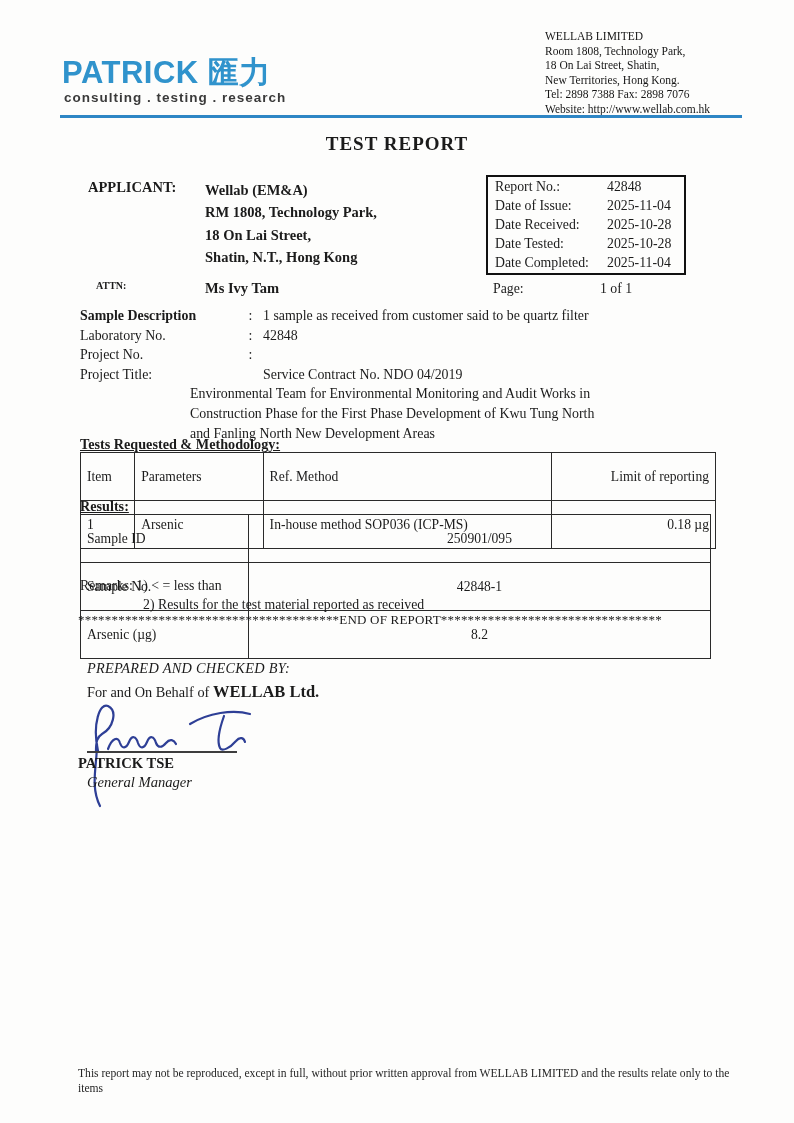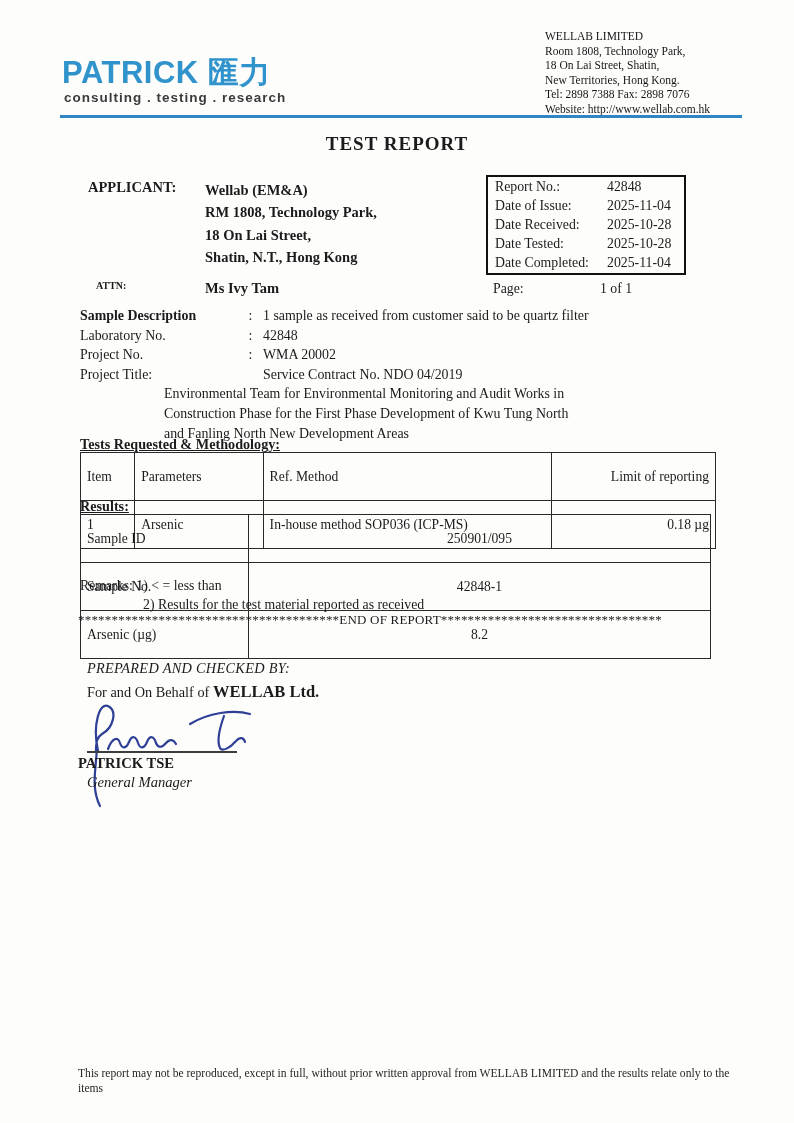--- a/index.html
+++ b/index.html
@@ -37,21 +37,21 @@
   .page-row { position:absolute; left:493px; top:281px; width:225px; display:flex;
     font-size:13.8px; }
   .page-row .rb-label { width:107px; }
   
   .sample-info { position:absolute; left:80px; top:306px; font-size:13.9px; line-height:19.6px; }
   .si-row { display:flex; }
   .si-label { width:158px; text-align:left;font-family:Liberation Serif, serif; }
   .si-label.bold { font-weight:bold; }
   .si-sep { width:25px; text-align:center; }
   .si-value { width:455px; }
-  .si-cont { margin-left:84px; width:455px; }
+  .si-cont { margin-left:110px; width:455px; }
   
   .section-heading { position:absolute; font-weight:bold; font-size:14.2px;
     text-decoration:underline; }
   table.doc { border-collapse:collapse; }
   table.doc td, table.doc th { border:1.5px solid #2a2a2a; font-weight:normal;
     font-size:13.6px; padding:14px 6px; height:19px; text-align:left; }
   .tests-table { position:absolute; left:80px; top:452px; width:636px; }
   .tests-table .c0 { width:42px; }
   .tests-table .c1 { width:118px; }
   .tests-table .c2 { width:286px; }
@@ -144,21 +144,20 @@
       <span class="si-value">1 sample as received from customer said to be quartz filter</span>
     </div>
     <div class="si-row">
       <span class="si-label">Laboratory No.</span>
       <span class="si-sep">:</span>
       <span class="si-value">42848</span>
     </div>
     <div class="si-row">
       <span class="si-label">Project No.</span>
       <span class="si-sep">:</span>
-      <span class="si-value">WMA 20002</span>
     </div>
     <div class="si-row">
       <span class="si-label">Project Title:</span>
       <span class="si-sep"></span>
       <span class="si-value">Service Contract No. NDO 04/2019</span>
     </div>
     <div class="si-cont">Environmental Team for Environmental Monitoring and Audit Works in</div>
     <div class="si-cont">Construction Phase for the First Phase Development of Kwu Tung North</div>
     <div class="si-cont">and Fanling North New Development Areas</div>
   </div>

